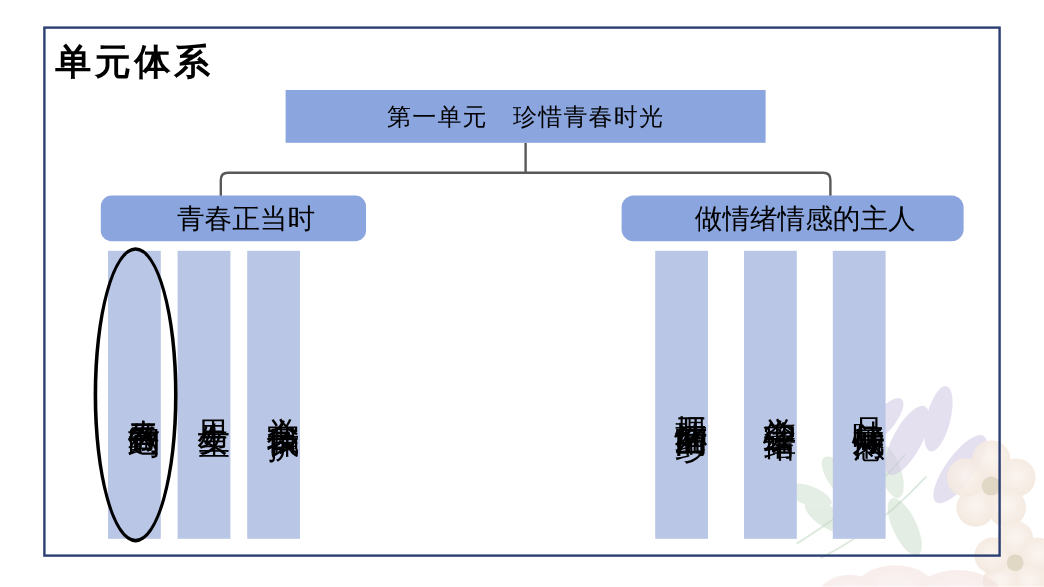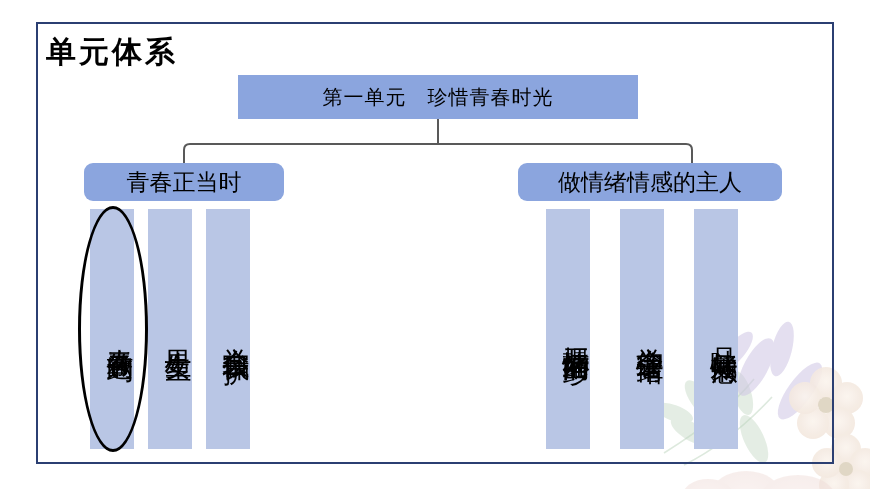--- a/index.html
+++ b/index.html
@@ -80,23 +80,24 @@
     position: absolute;
     height: 38px;
     background: #8ba5de;
     border-radius: 9px;
     color: #000000;
     font-size: 23px;
     display: flex;
     align-items: center;
     justify-content: center;
     white-space: nowrap;
+    padding-left: 21px;
   }
   .branch-left  { left: 84px;  top: 163px; width: 200px; }
-  .branch-right { left: 518px; top: 163px; width: 264px; }
+  .branch-right { left: 518px; top: 163px; width: 264px; border-radius: 10px; }
 
   
   .connector {
     position: absolute;
     left: 0; top: 0;
     width: 870px; height: 489px;
     pointer-events: none;
   }
 
   

